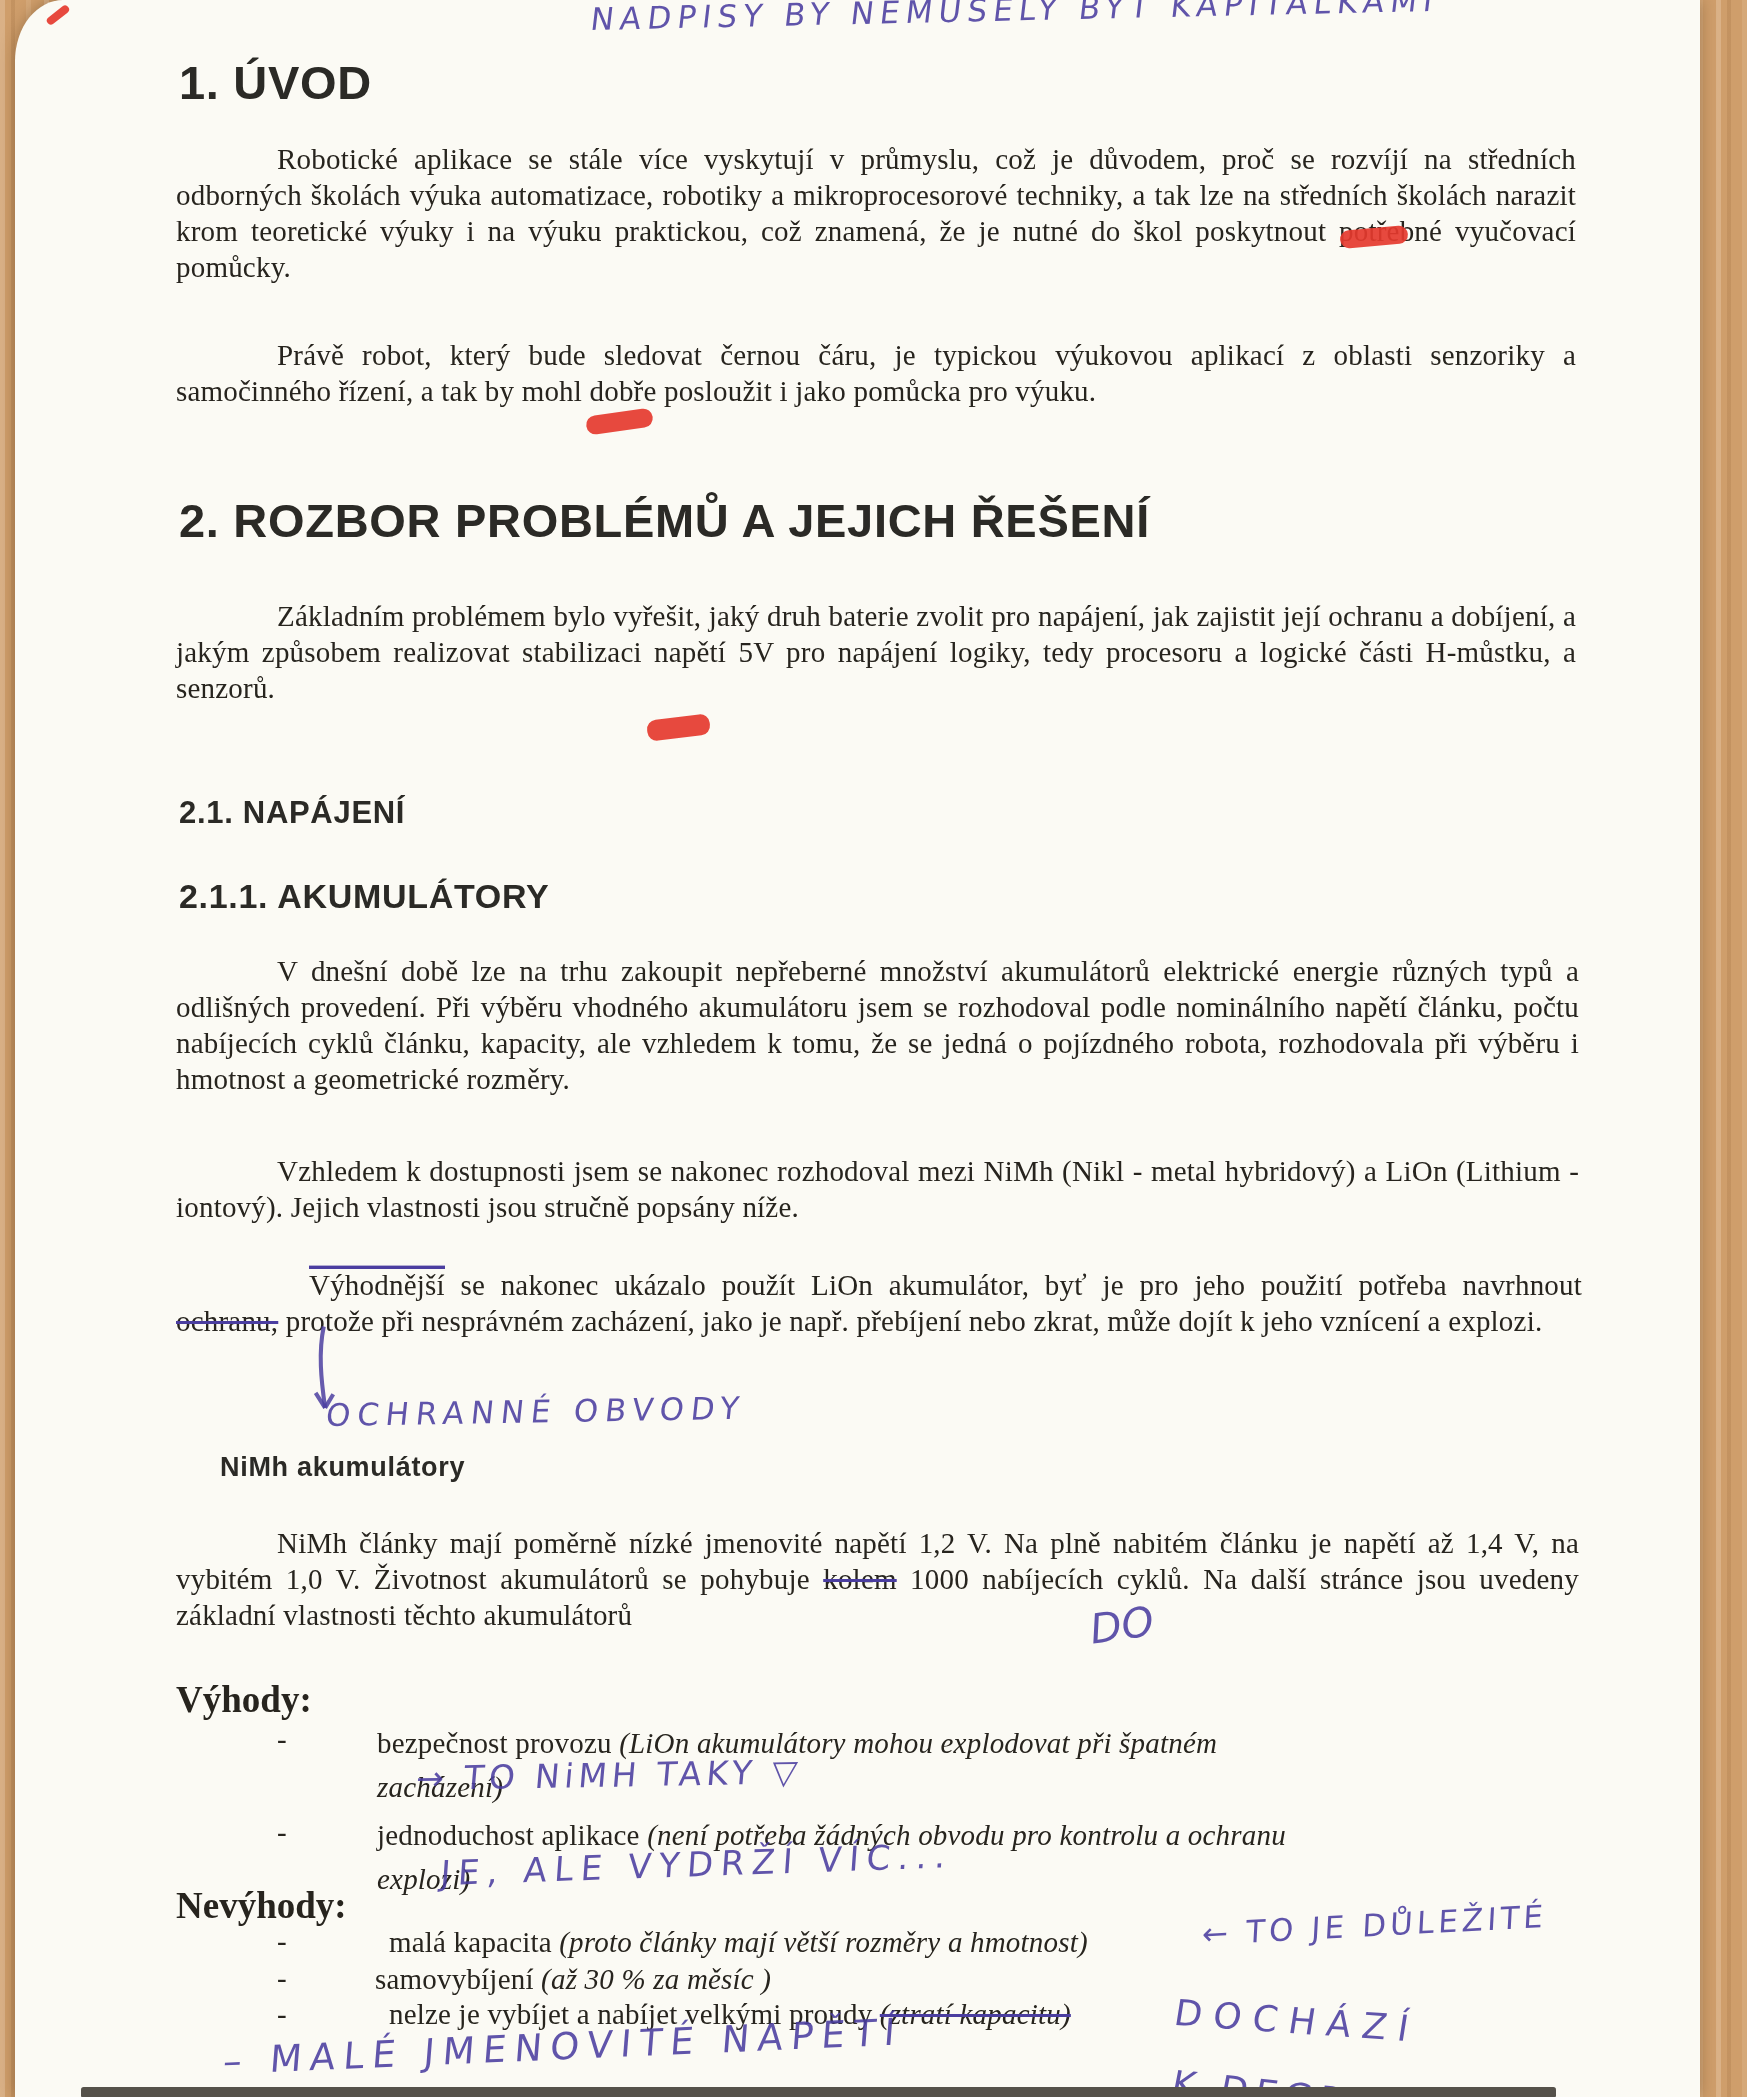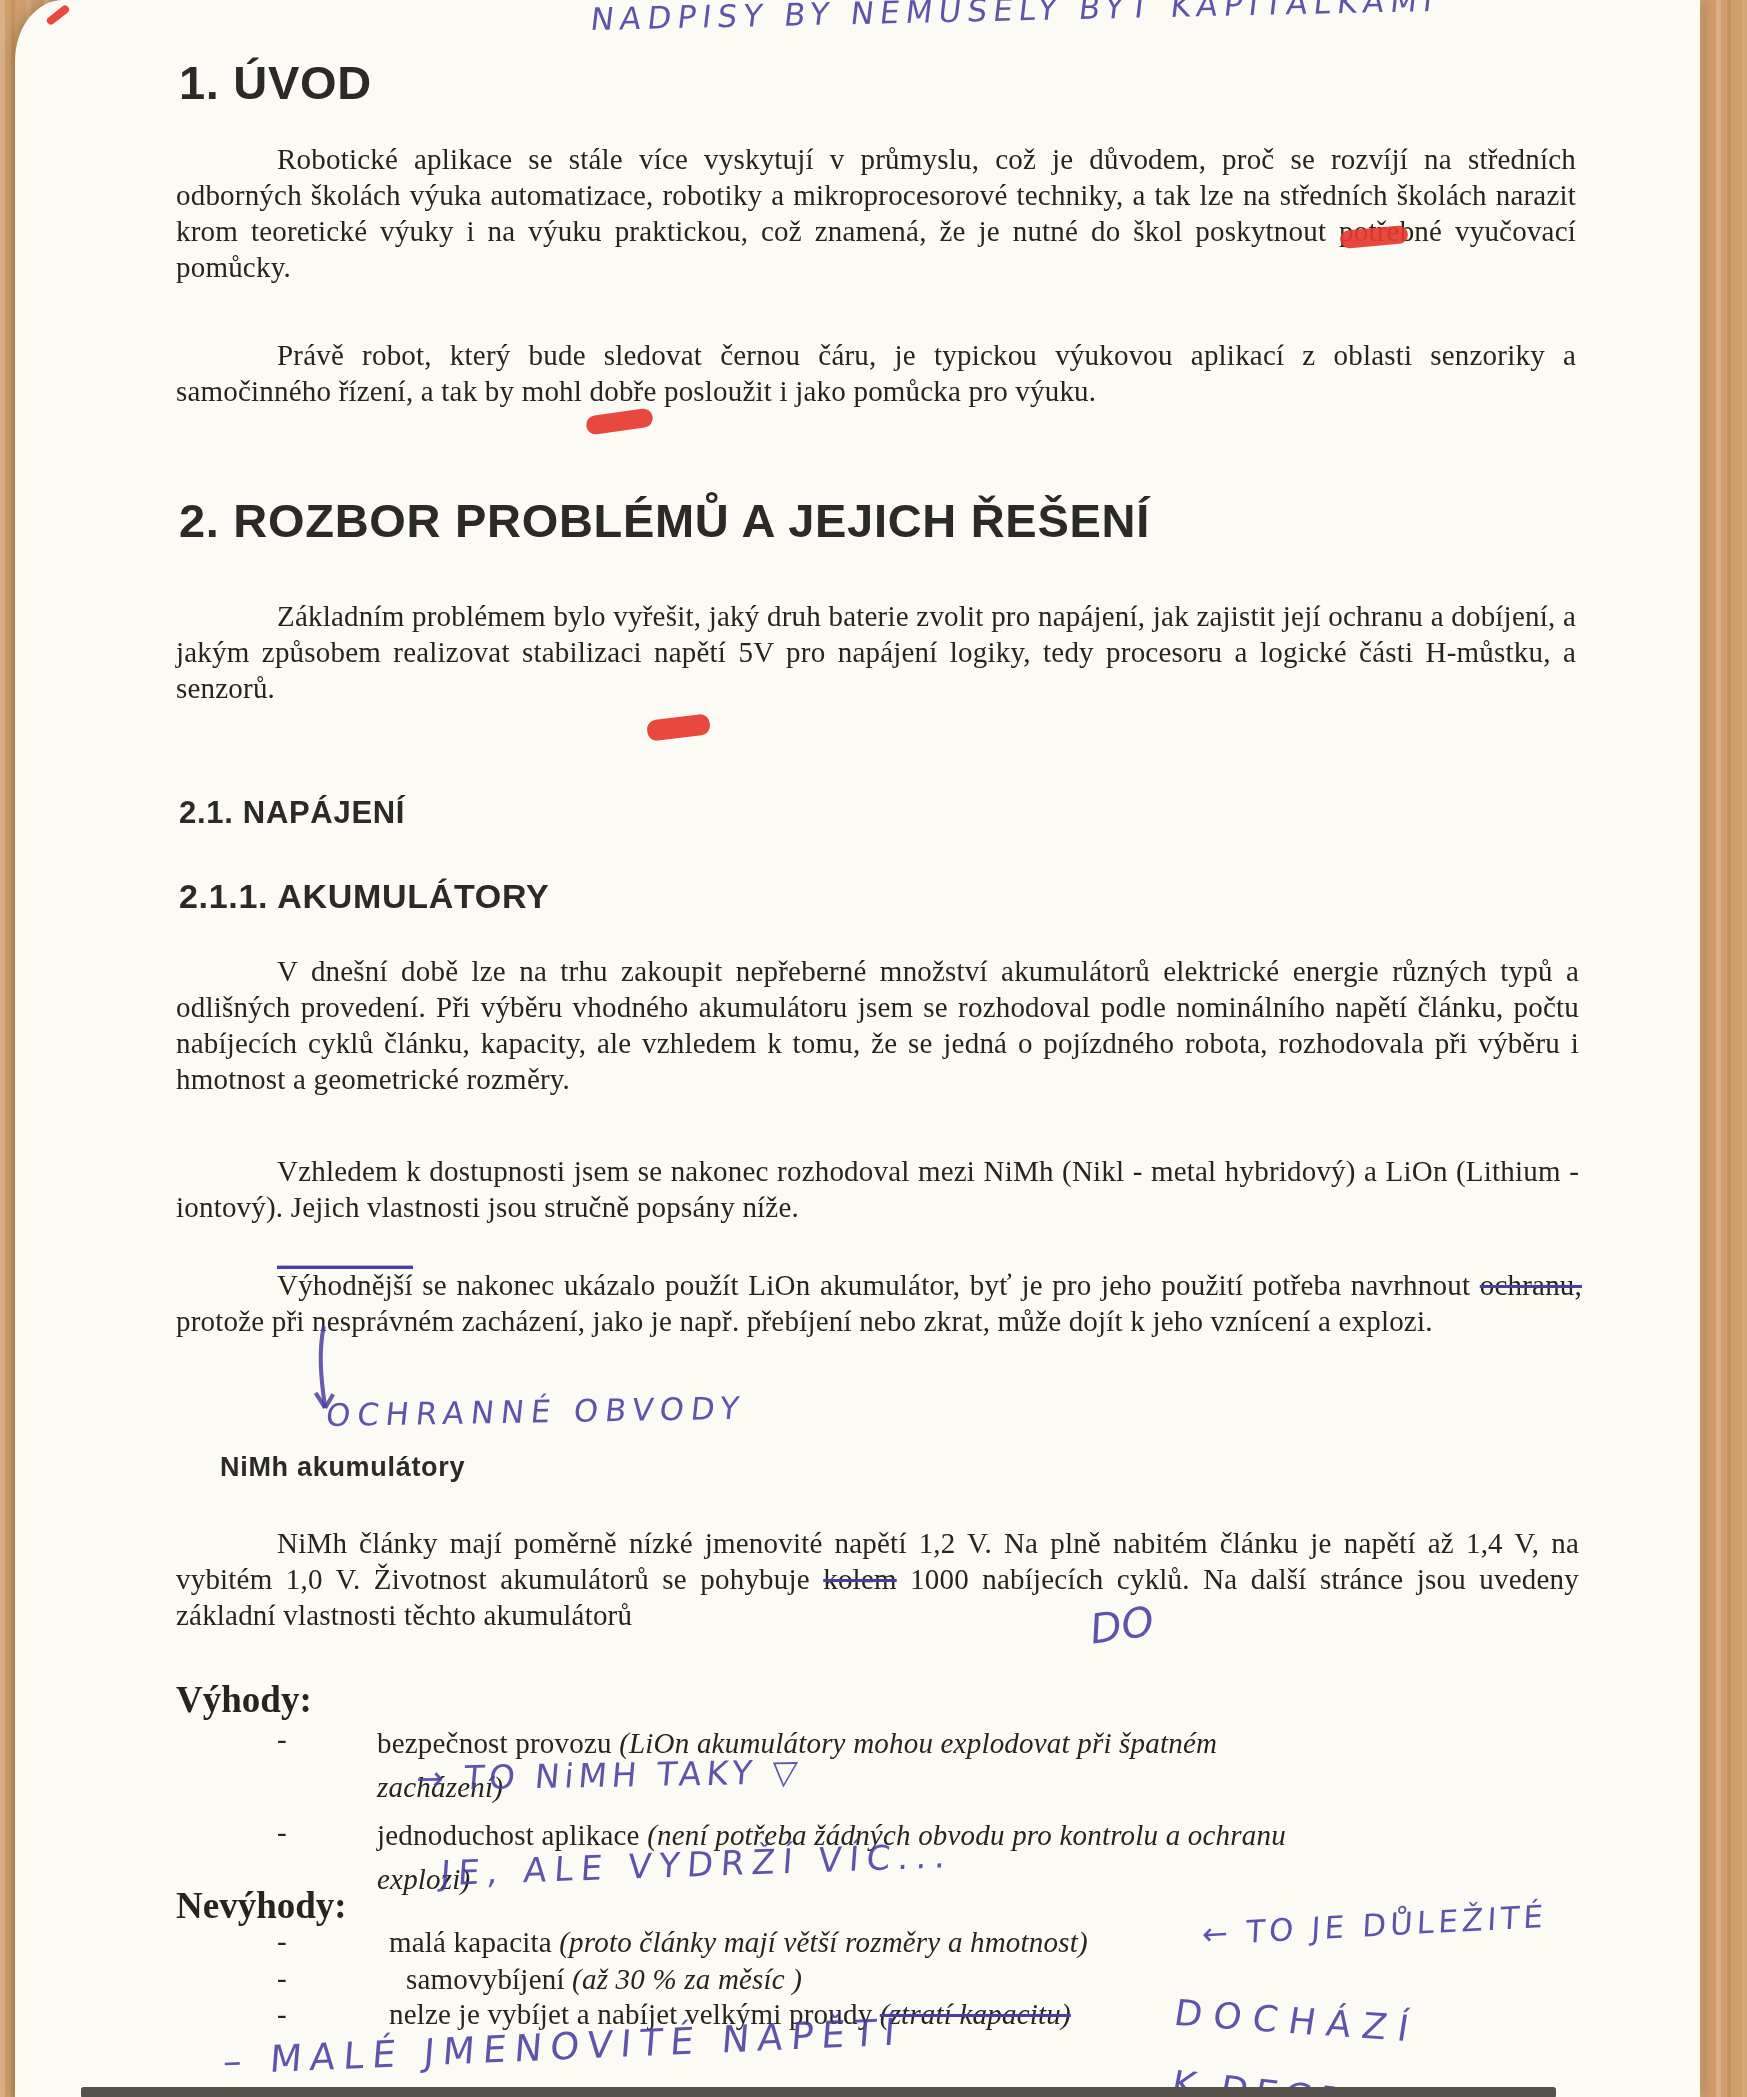--- a/index.html
+++ b/index.html
@@ -35,21 +35,21 @@
   .h211{font-size:34px;}
   .h-nimh{font-size:27px;}
   .h-serif-bold{font-family:"Liberation Serif", serif;font-weight:bold;font-size:37px;color:var(--ink);}
   .it{font-style:italic;}
   .hw{
     font-family:"DejaVu Sans", sans-serif;
     color:var(--pen);opacity:.88;white-space:nowrap;
     transform-origin:left top;
   }
   .pen-strike{text-decoration:line-through;text-decoration-color:var(--pen);text-decoration-thickness:3.4px;}
-  .pen-overline{box-shadow:0 -3.4px 0 0 var(--pen);}
+  .pen-overline{box-shadow:0 -3.4px 0 0 var(--pen);margin-left:32px;}
   .redmark{position:absolute;background:var(--red);border-radius:9.6px;opacity:.92;}
   .dash{position:absolute;font-size:29px;color:var(--ink);font-family:"Liberation Serif",serif;}
   .bullet-line{line-height:44px;}
   .bottom-strip{position:absolute;background:#55514a;border-radius:2.7px;}
 </style>
 </head>
 <body>
 
 <div class="paper"></div>
 
@@ -112,21 +112,21 @@
 
 <div class="abs h-serif-bold" style="left:176px;top:1884px;">Nevýhody:</div>
 
 <div class="dash" style="left:277px;top:1925px;">-</div>
 <div class="abs body-text" style="left:389px;top:1924px;width:1161px;text-align:right;white-space:nowrap;">
   <span>malá kapacita </span><span class="it">(proto články mají větší rozměry a hmotnost)</span>
 </div>
 <div class="hw abs" style="left:1203px;top:1916px;font-size:31px;letter-spacing:4.1px;transform:rotate(-3deg) skewX(-6deg);">← TO JE DŮLEŽITÉ</div>
 
 <div class="dash" style="left:277px;top:1962px;">-</div>
-<div class="abs body-text" style="left:406px;top:1961px;width:1161px;text-align:left;white-space:nowrap;">
+<div class="abs body-text" style="left:375px;top:1961px;width:1161px;text-align:left;white-space:nowrap;">
   <span>samovybíjení </span><span class="it">(až 30 % za měsíc )</span>
 </div>
 
 <div class="dash" style="left:277px;top:1998px;">-</div>
 <div class="abs body-text" style="left:389px;top:1996px;width:1161px;text-align:left;white-space:nowrap;">
   <span>nelze je vybíjet a nabíjet velkými proudy </span><span class="it pen-strike">(ztratí kapacitu)</span>
 </div>
 <div class="hw abs" style="left:1178px;top:1992px;font-size:36px;letter-spacing:11px;transform:rotate(4deg) skewX(-5deg);">DOCHÁZÍ</div>
 
 <div class="hw abs" style="left:225px;top:2040px;font-size:37px;letter-spacing:8.2px;transform:rotate(-2.5deg) skewX(-7deg);">– MALÉ JMENOVITÉ NAPĚTÍ</div>

